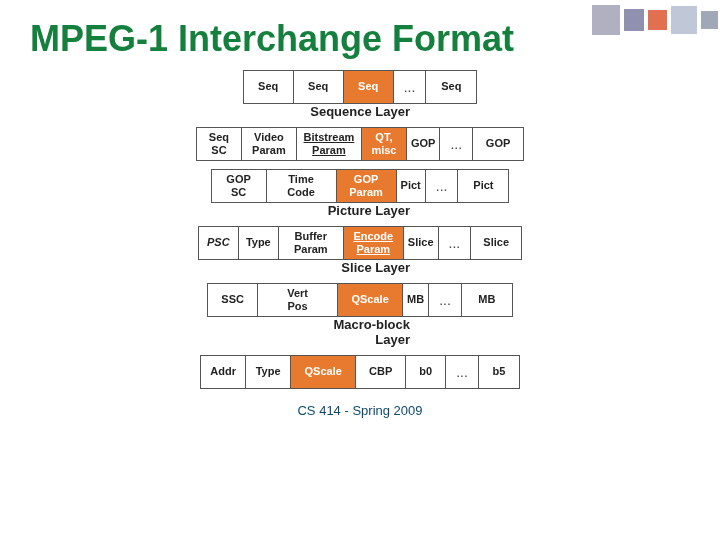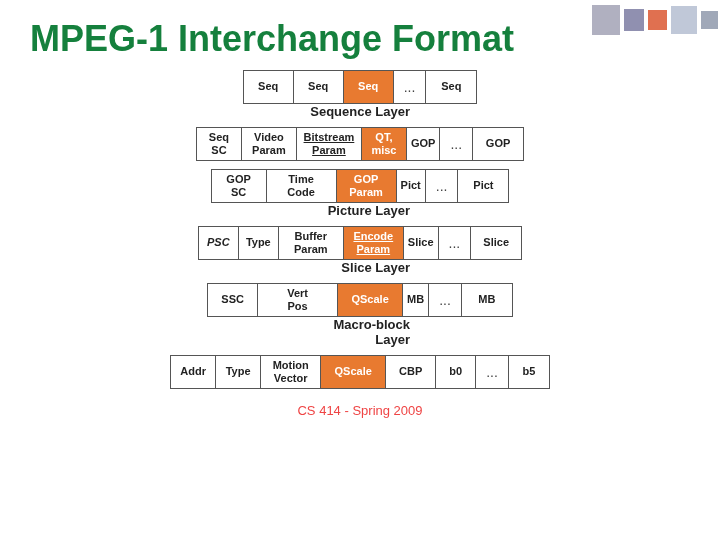--- a/index.html
+++ b/index.html
@@ -79,21 +79,21 @@
     .box.dots {
       font-size: 14px;
       font-weight: normal;
       color: #444;
       padding: 2px 10px;
     }
 
     .footer-text {
       text-align: center;
       font-size: 13px;
-      color: #ef4444;
+      color: #0c4a6e;
       margin-top: 14px;
     }
 
     
     .top-deco {
       position: absolute;
       top: 0;
       right: 0;
       width: 130px;
       height: 40px;
@@ -182,22 +182,20 @@
         <div class="box" style="flex: 1 1 0%;">MB</div>
         <div class="box dots" style="flex: 0 0 30px;">...</div>
         <div class="box" style="flex: 0 0 50px;">MB</div>
       </div>
       <div class="layer-label">Macro-block Layer</div>
     </div>
     <div class="layer-row">
       <div class="boxes">
         <div class="box" style="flex: 0 0 45px;">Addr</div>
         <div class="box" style="flex: 0 0 45px;">Type</div>
-        <div class="box" style="flex: 0 0 60px;">Motion
-Vector</div>
         <div class="box orange" style="flex: 0 0 65px;">QScale</div>
         <div class="box" style="flex: 0 0 50px;">CBP</div>
         <div class="box" style="flex: 0 0 40px;">b0</div>
         <div class="box dots" style="flex: 0 0 30px;">...</div>
         <div class="box" style="flex: 0 0 40px;">b5</div>
       </div>
     </div>
   </div>
 
 <div class="footer-text">CS 414 - Spring 2009</div>

